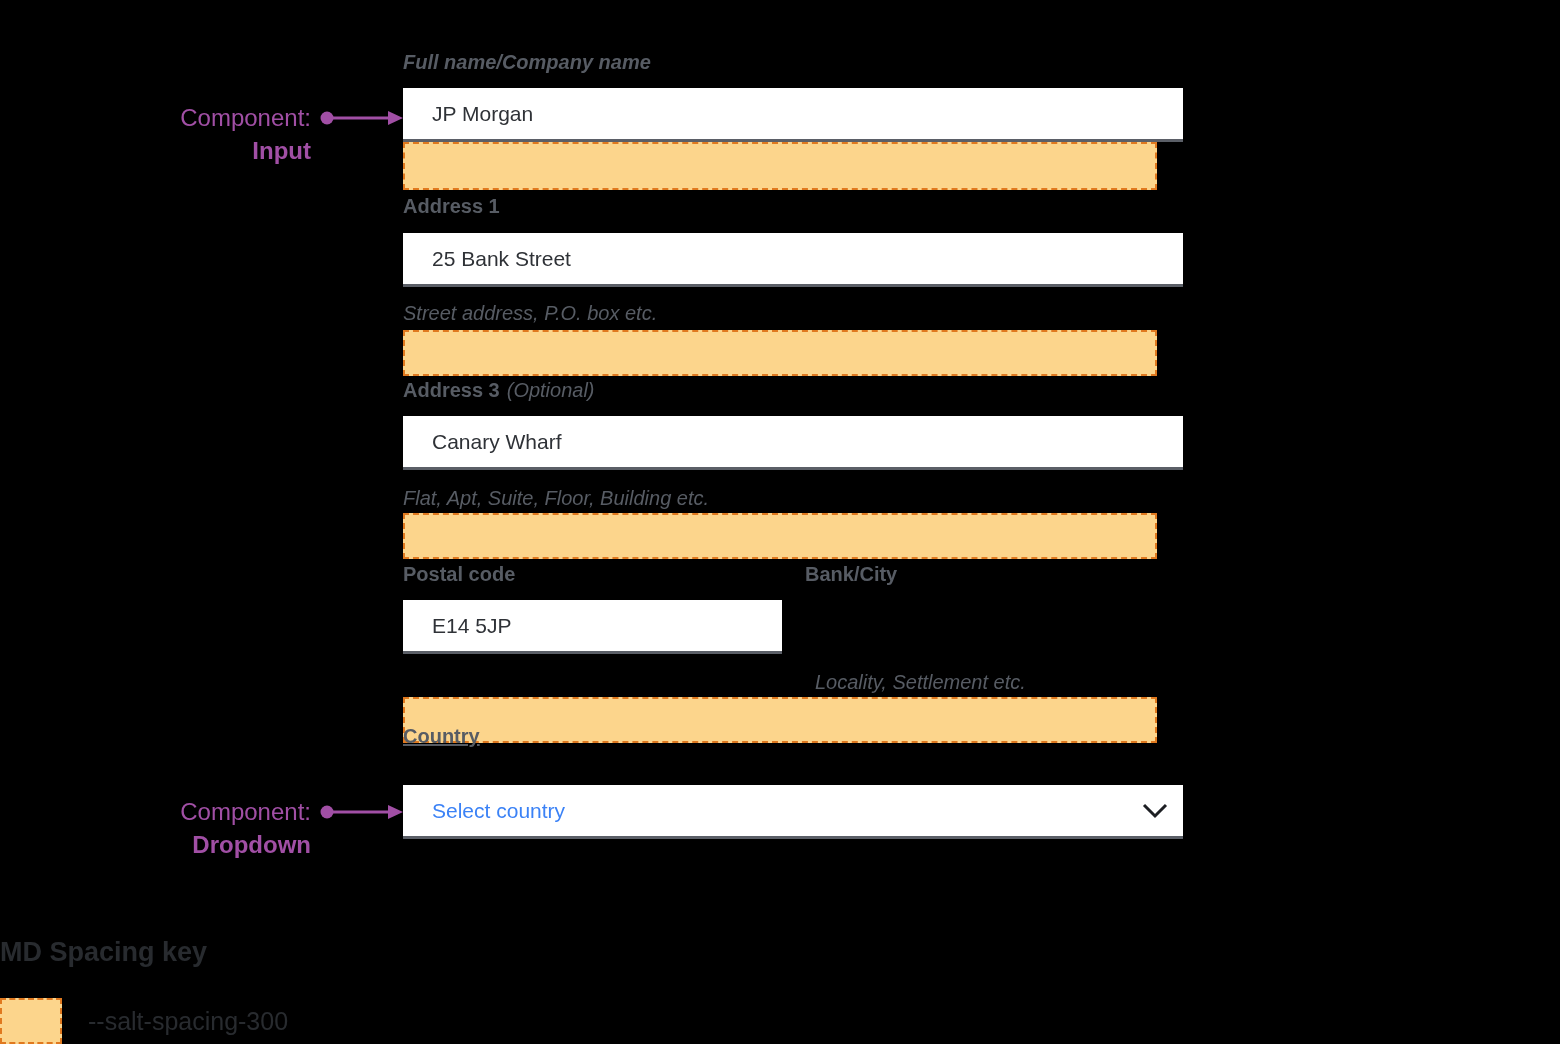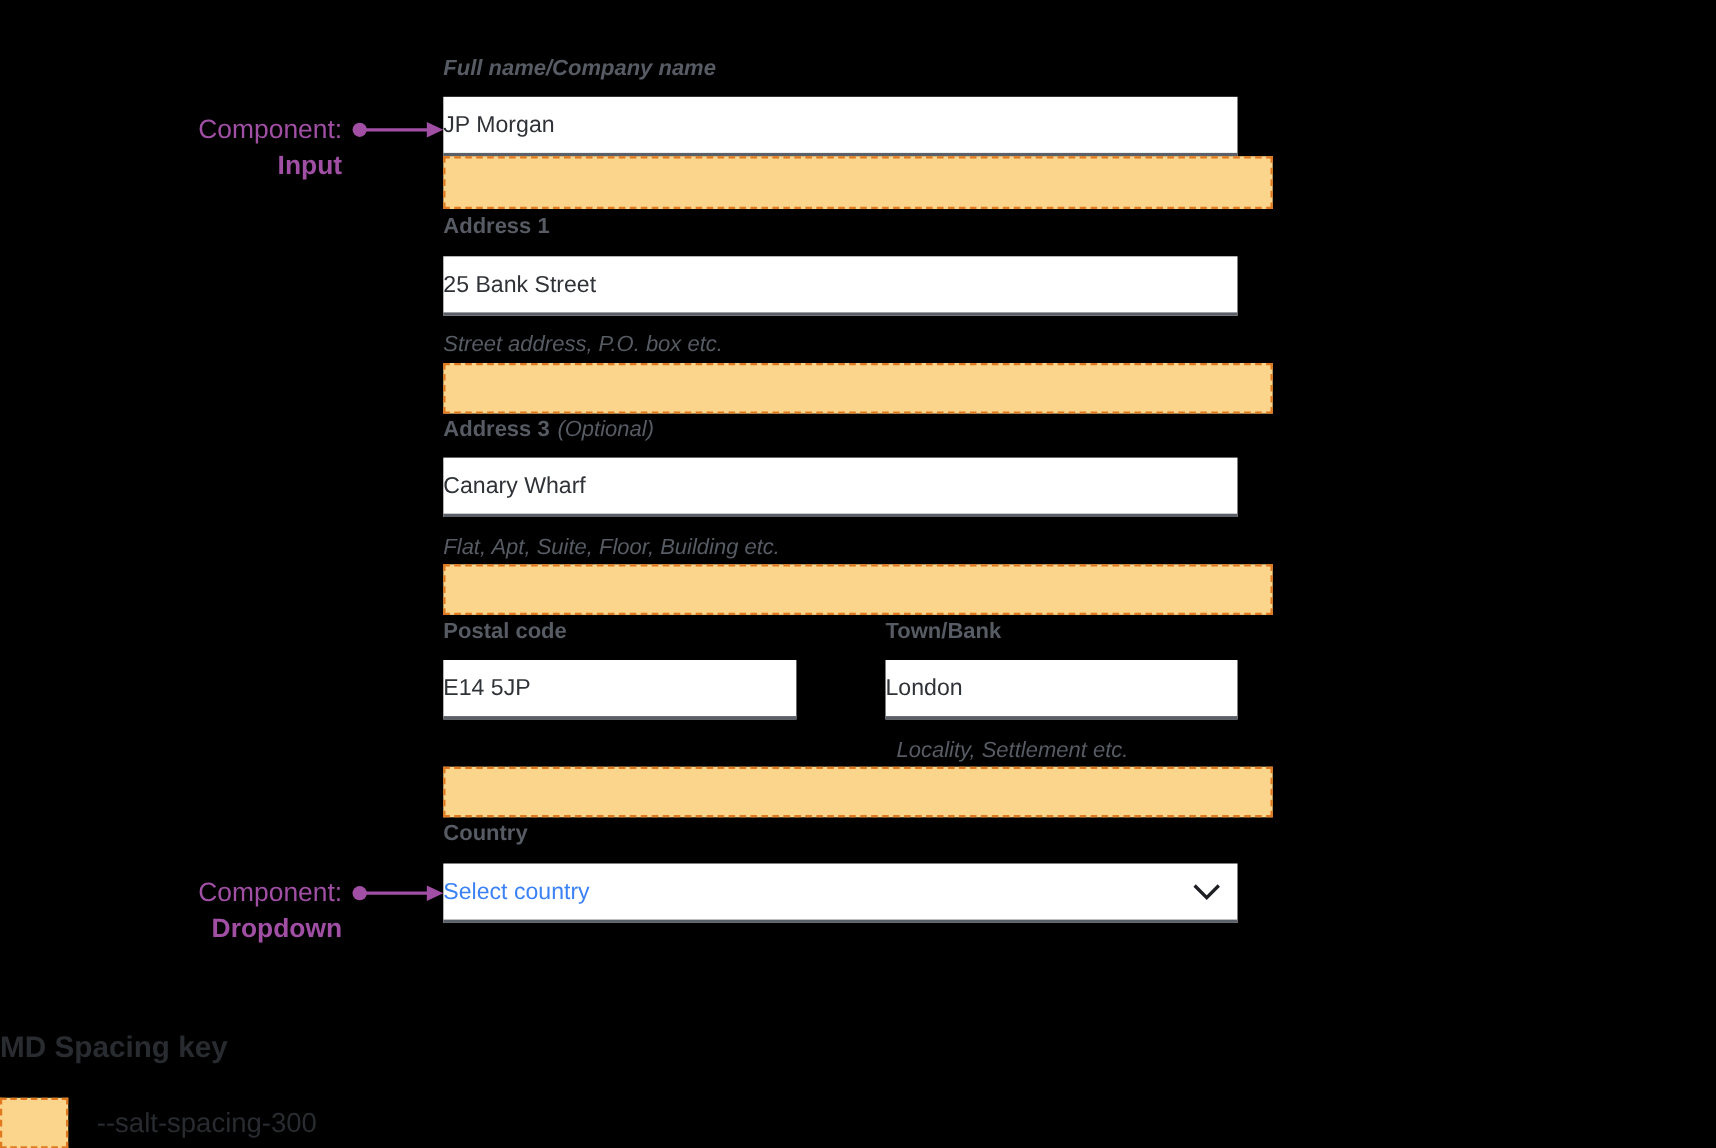--- a/index.html
+++ b/index.html
@@ -32,21 +32,21 @@
     margin-left: 7px;
   }
 
   
   .input-box {
     height: 51px;
     background: #FFFFFF;
     border-bottom: 3px solid #5B5F67;
     display: flex;
     align-items: center;
-    padding: 0 0;
+    padding: 0 29px;
     box-sizing: content-box;
   }
   .input-box .value {
     font-size: 21px;
     color: #2F3237;
     white-space: nowrap;
   }
   .input-box .value.placeholder {
     color: #3b82f6;
   }
@@ -146,32 +146,29 @@
   <div class="abs input-box" style="left:403px;top:416px;width:722px;">
     <span class="value">Canary Wharf</span>
   </div>
   <div class="abs helper" style="left:403px;top:486px;">Flat, Apt, Suite, Floor, Building etc.</div>
   <div class="abs spacing-block" style="left:403px;top:513px;width:754px;height:46px;"></div>
 
   <div class="abs field-label" style="top:562px;">
     <span>Postal code</span>
   </div>
   <div class="abs field-label" style="left:805px;top:562px;">
-    <span>Town/Bank</span>
+    <span>Bank/City</span>
   </div>
   <div class="abs input-box" style="left:403px;top:600px;width:321px;">
     <span class="value">E14 5JP</span>
   </div>
-  <div class="abs input-box" style="left:805px;top:600px;width:320px;">
-    <span class="value">London</span>
-  </div>
   <div class="abs helper" style="left:805px;top:670px;margin-left:10px;">Locality, Settlement etc.</div>
   <div class="abs spacing-block" style="left:403px;top:697px;width:754px;height:46px;"></div>
 
-  <div class="abs field-label" style="top:746px;">
+  <div class="abs field-label" style="top:724px;text-decoration:underline;">
     <span>Country</span>
   </div>
   <div class="abs input-box" style="left:403px;top:785px;width:722px;">
     <span class="value placeholder">Select country</span>
     <span class="chevron-wrap">
       <svg width="28" height="20" viewBox="0 0 28 20">
         <polyline points="3,4 14,15 25,4" fill="none" stroke="#1D1F23" stroke-width="3"></polyline>
       </svg>
     </span>
   </div>

